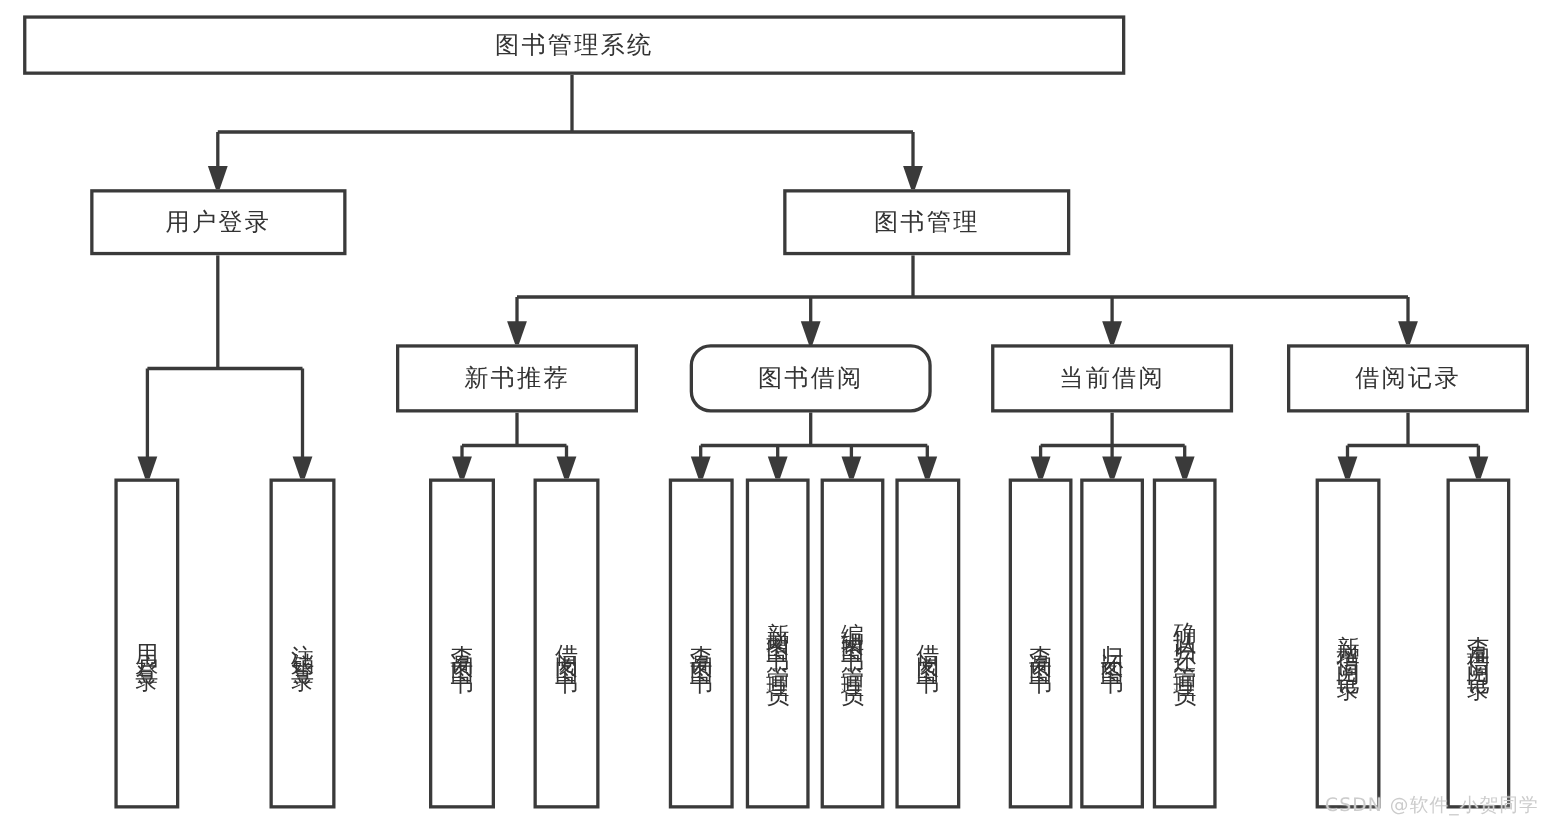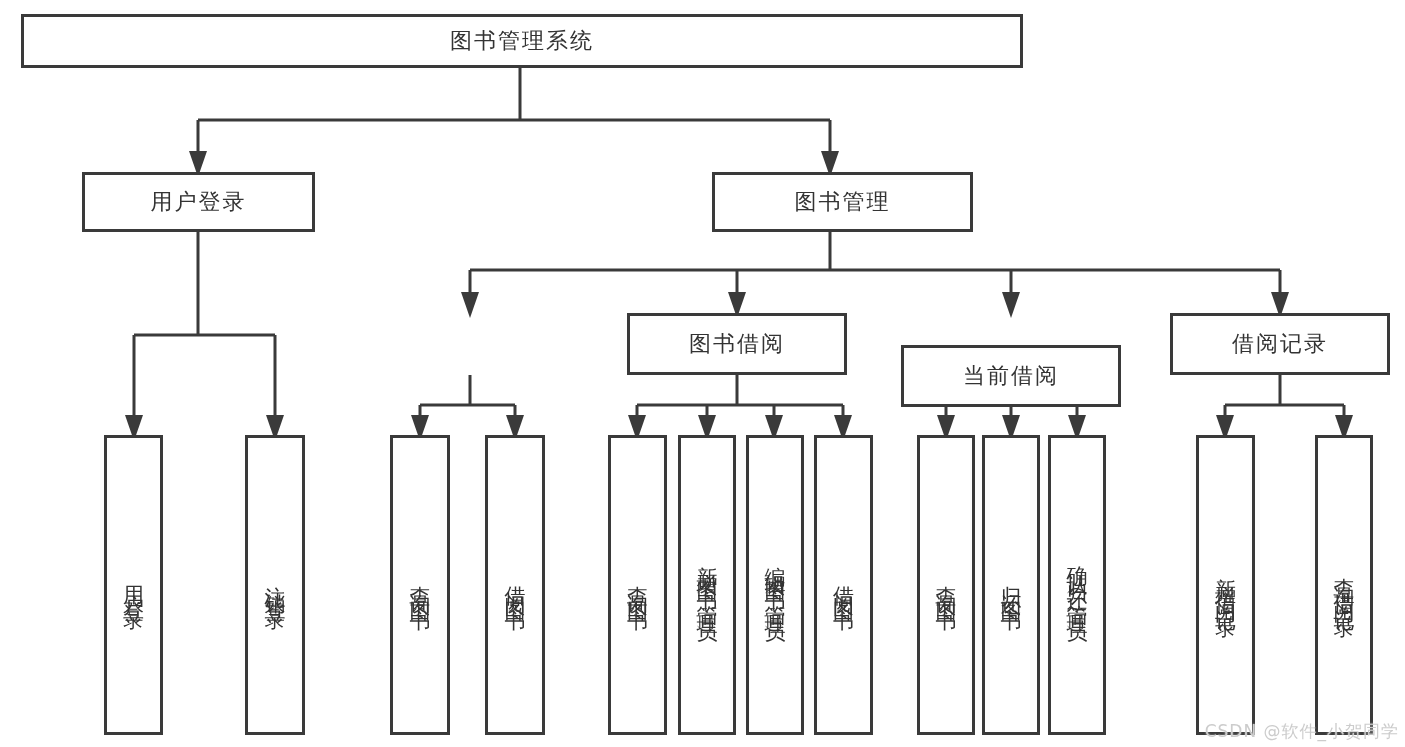--- a/index.html
+++ b/index.html
@@ -87,24 +87,27 @@
     <span>图书管理系统</span>
   </div>
 
   <div class="node" style="left:82px;top:172px;width:233px;height:60px;">
     <span>用户登录</span>
   </div>
   <div class="node" style="left:712px;top:172px;width:261px;height:60px;">
     <span>图书管理</span>
   </div>
 
-  <div class="node" style="left:627px;top:313px;width:220px;height:62px;">
+  <div class="node" style="left:360px;top:313px;width:220px;height:62px;">
+    <span>新书推荐</span>
+  </div>
+  <div class="node" style="left:627px;top:313px;width:220px;height:62px;border-radius:19px;">
     <span>图书借阅</span>
   </div>
-  <div class="node" style="left:901px;top:313px;width:220px;height:62px;margin-top:32px;">
+  <div class="node" style="left:901px;top:313px;width:220px;height:62px;">
     <span>当前借阅</span>
   </div>
   <div class="node" style="left:1170px;top:313px;width:220px;height:62px;">
     <span>借阅记录</span>
   </div>
 
   <div class="node leaf" style="left:104px;top:435px;width:59px;height:300px;">
     <span>用户登录</span>
   </div>
   <div class="node leaf" style="left:245px;top:435px;width:60px;height:300px;">

